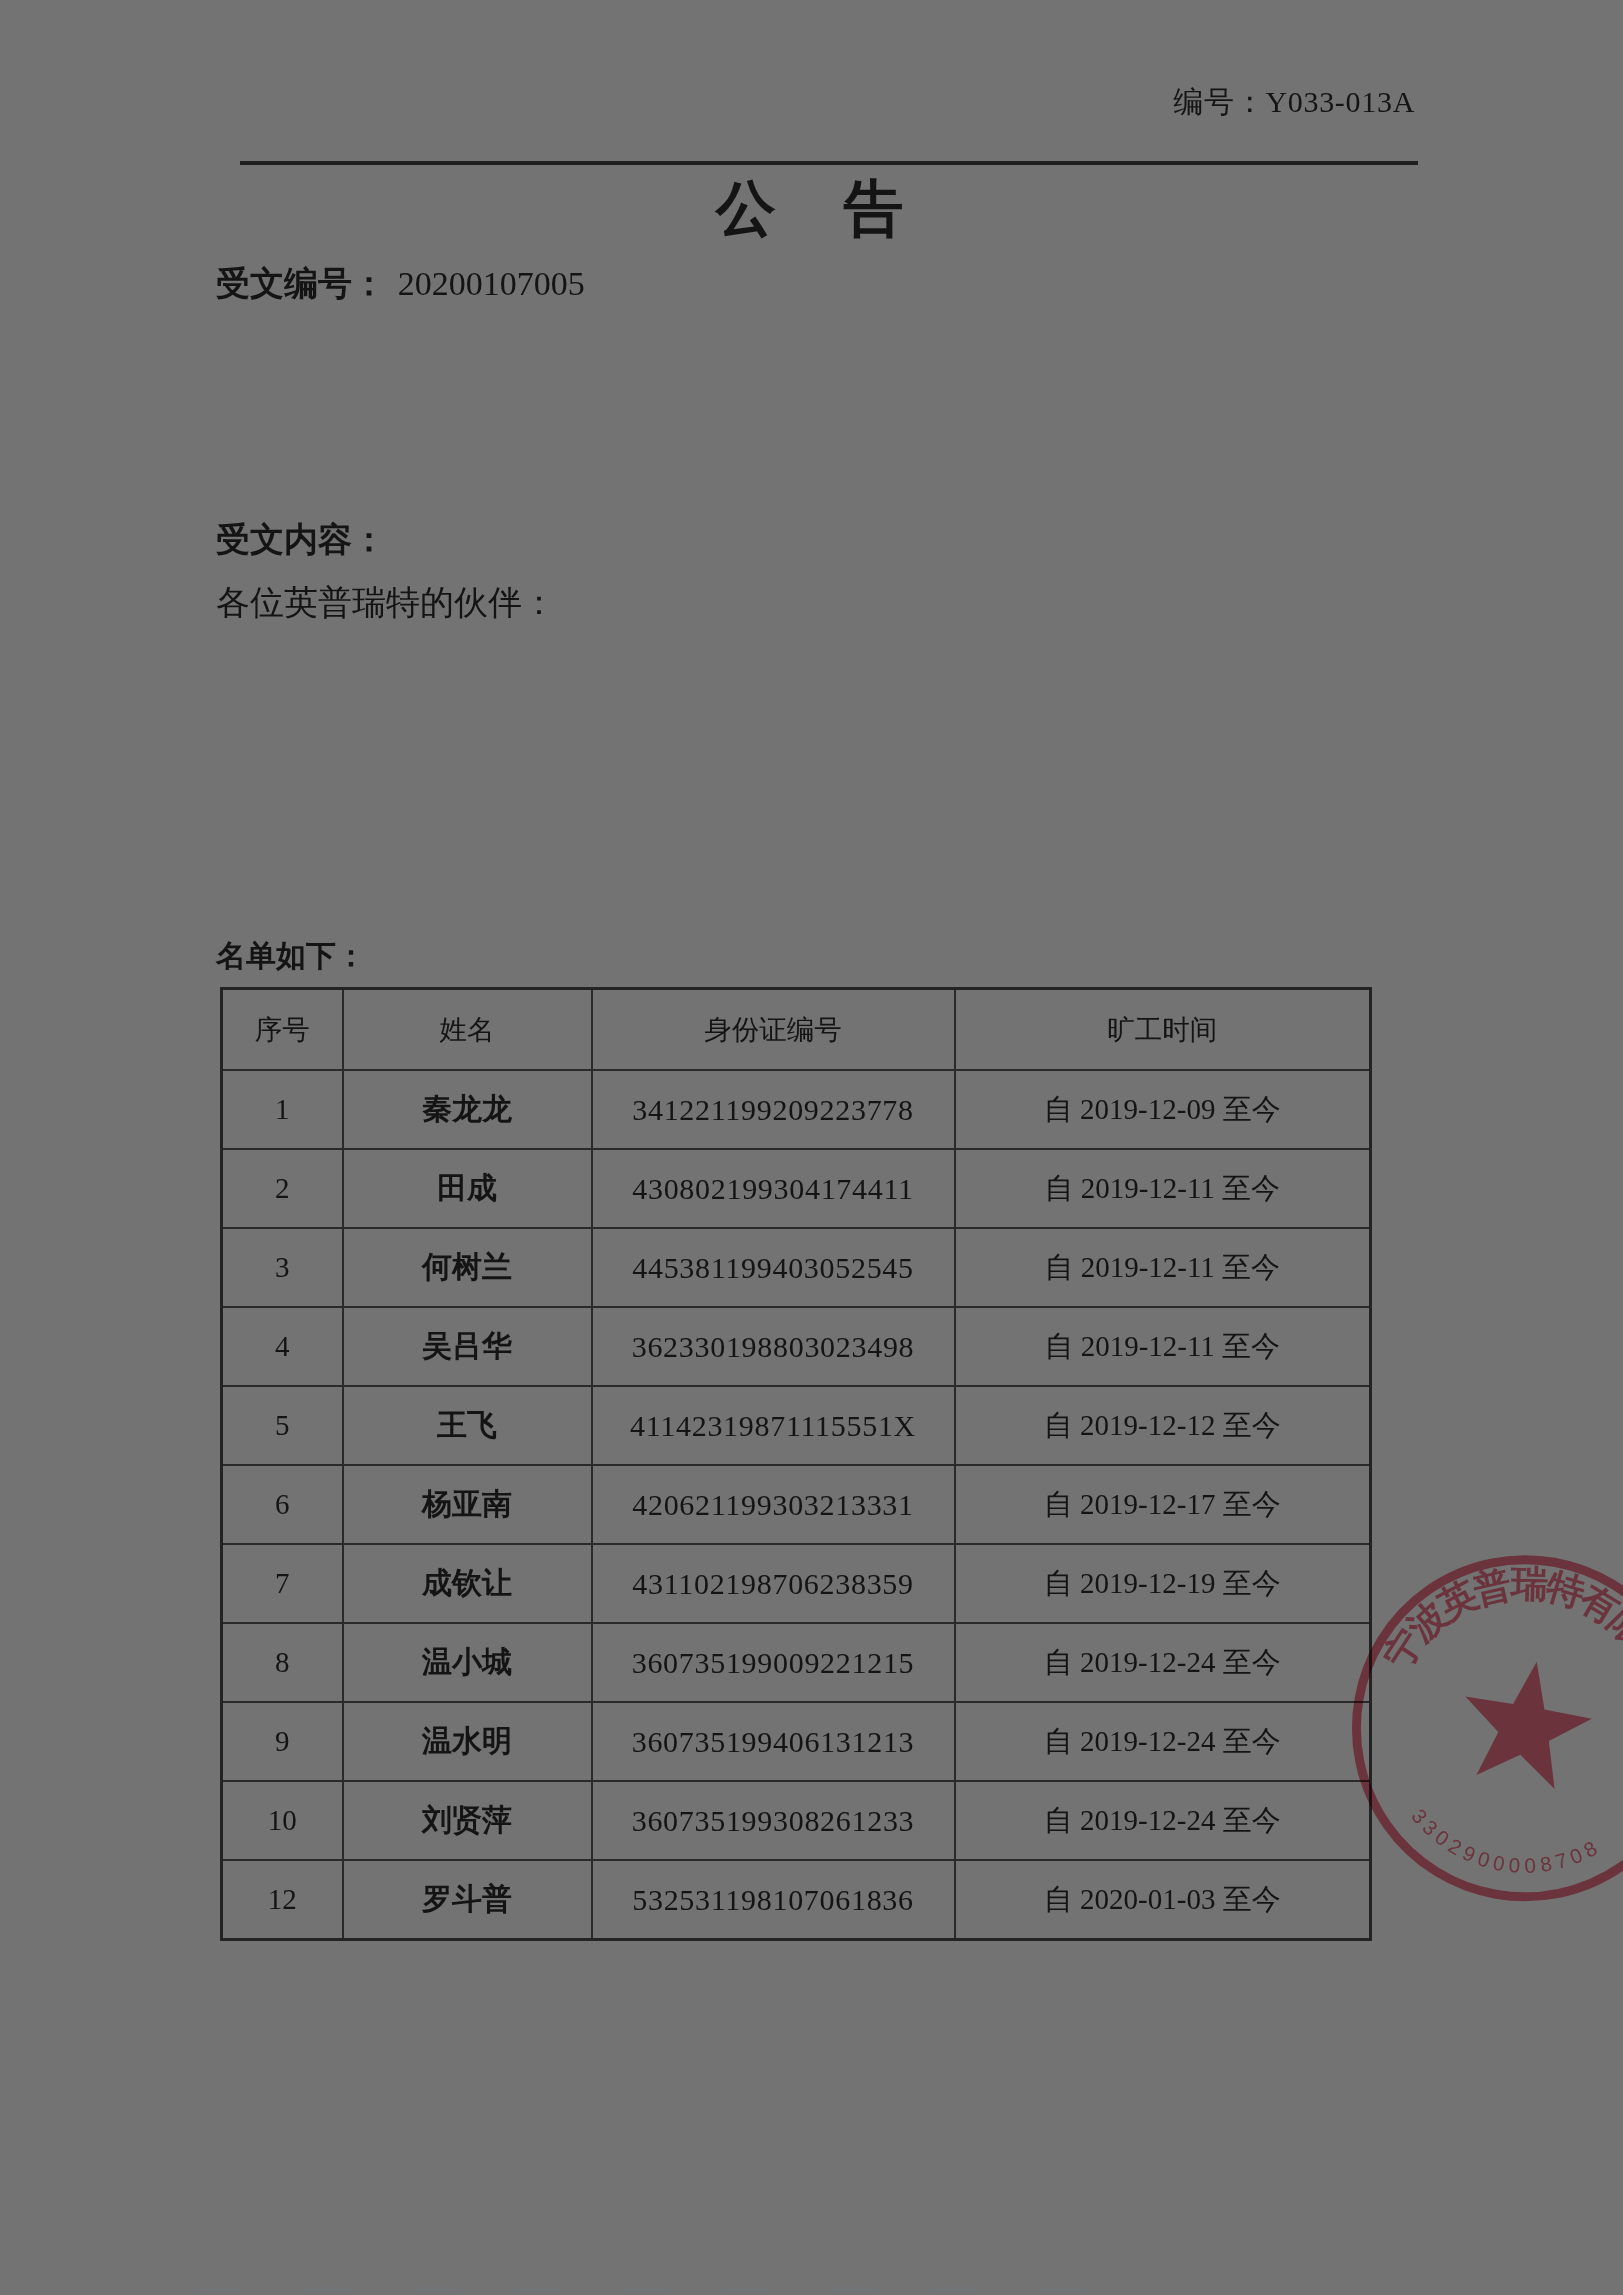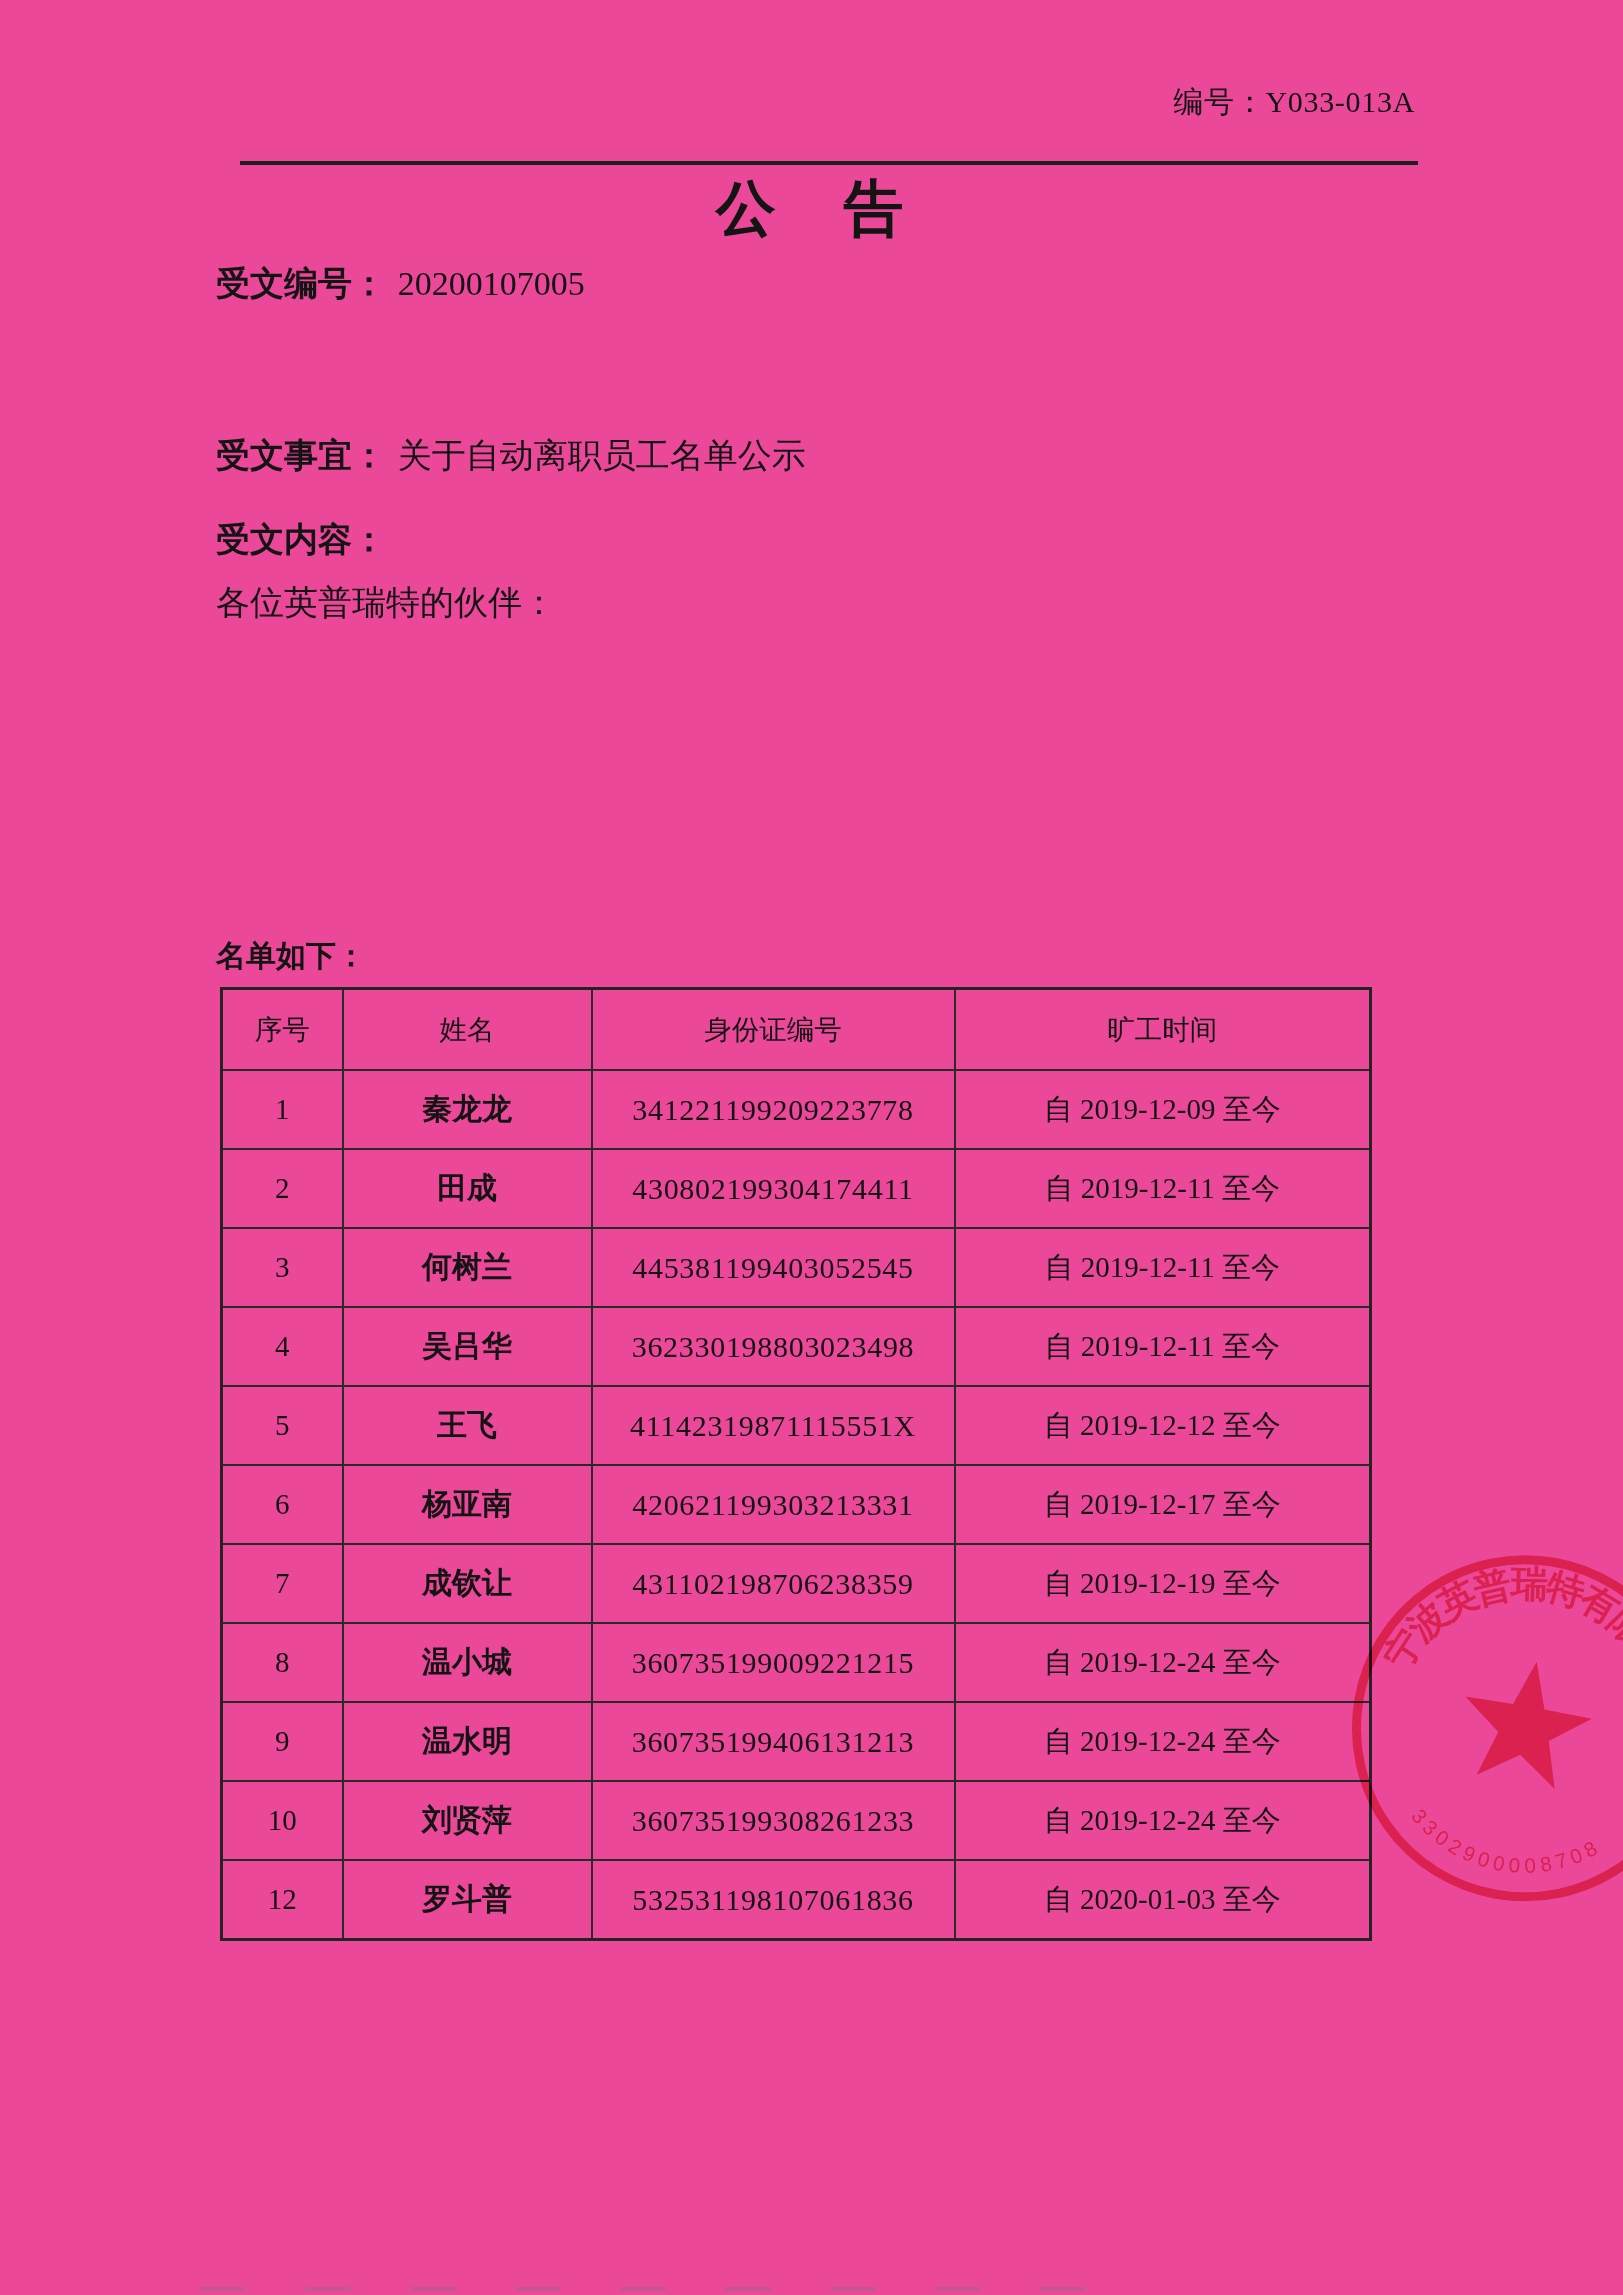--- a/index.html
+++ b/index.html
@@ -1,19 +1,19 @@
 <!DOCTYPE html>
 <html style="font-size:10.5px"><head>
 <meta charset="utf-8">
 <style>
   html,body{margin:0;padding:0;background:#ffffff;}
   .page{
     position:relative;
     width:1623px;height:2295px;
-    background:#ec4899;
+    background:#737373;
     overflow:hidden;
     color:#141414;
     font-family:"Liberation Serif","DejaVu Serif",serif;
   }
 
   .ref{
     position:absolute;top:82px;right:208px;
     font-size:30px;letter-spacing:0.7px;white-space:nowrap;
   }
   .ref-rule{
@@ -106,23 +106,20 @@
 
   <div class="ref">
     <span>编号：</span><span>Y033-013A</span>
   </div>
   <div class="ref-rule"></div>
 
   <h1 class="title">公　告</h1>
 
   <div class="meta-line m0">
     <span class="lab">受文编号：</span><span>20200107005</span>
-  </div>
-  <div class="meta-line m2">
-    <span class="lab">受文事宜：</span><span>关于自动离职员工名单公示</span>
   </div>
   <div class="meta-line m3">
     <span class="lab">受文内容：</span><span></span>
   </div>
 
   <div class="salutation">各位英普瑞特的伙伴：</div>
 
 
   <div class="list-label">名单如下：</div>
 

